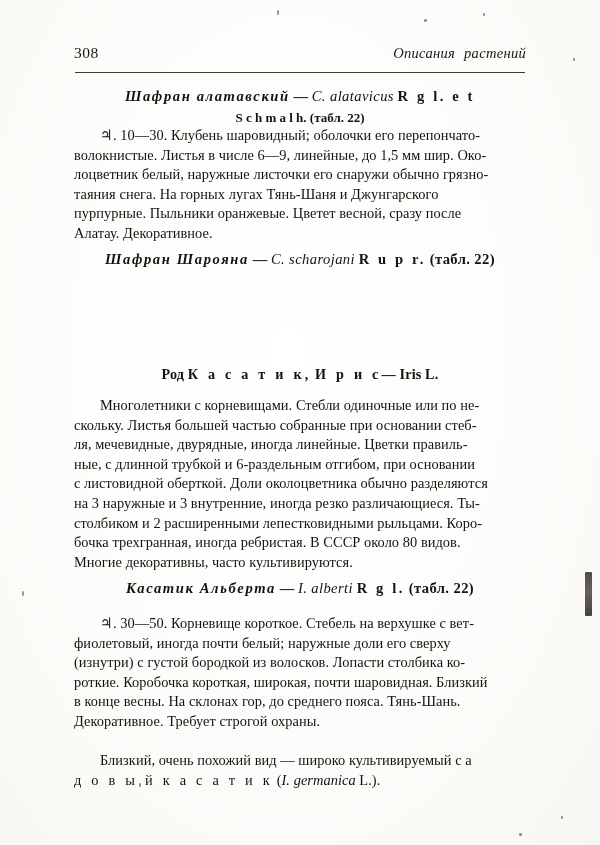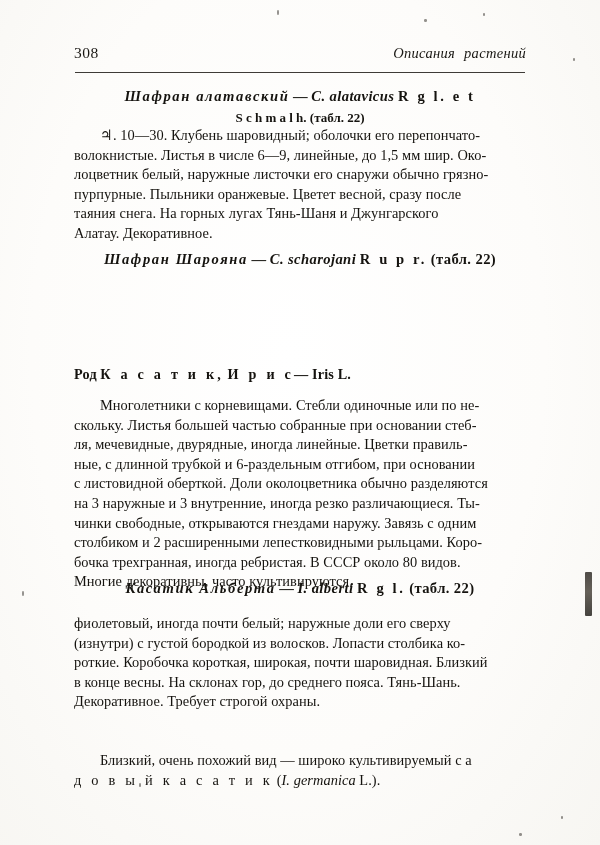--- a/index.html
+++ b/index.html
@@ -78,21 +78,21 @@
     line-height: 21px;
     margin: 0;
   }
   .head .ru {
     font-style: italic;
     letter-spacing: 1.6px;
   }
   .head .dash { font-style: normal; letter-spacing: 0; }
   .head .lat {
     font-style: italic;
-    font-weight: bold;
+    font-weight: normal;
     letter-spacing: .4px;
   }
   .head .auth {
     font-style: normal;
     font-weight: bold;
     letter-spacing: 2.6px;
   }
   .head .tab {
     font-style: normal;
     font-weight: bold;
@@ -101,20 +101,21 @@
 
   .head-sub {
     text-align: center;
     font-weight: bold;
     font-size: 13px;
     line-height: 21px;
     margin: 0;
   }
 
   .genus-head {
+    text-align: center;
     font-weight: bold;
     font-size: 14.2px;
     line-height: 20px;
     margin: 0;
   }
   .genus-head .sp { letter-spacing: 3.2px; }
   .genus-head .tight { letter-spacing: .2px; }
 
   p.para {
     margin: 0;
@@ -172,22 +173,22 @@
       <p class="head-sub">
         <span class="auth">S c h m a l h.</span>
         <span class="tab">(табл. 22)</span>
       </p>
     </div>
 
     <div class="blk" style="top:126px">
       <p class="para indent">♃. 10—30. Клубень шаровидный; оболочки его перепончато-</p>
       <p class="para">волокнистые. Листья в числе 6—9, линейные, до 1,5 мм шир. Око-</p>
       <p class="para">лоцветник белый, наружные листочки его снаружи обычно грязно-</p>
+      <p class="para">таяния снега. На горных лугах Тянь-Шаня и Джунгарского</p>
       <p class="para">пурпурные. Пыльники оранжевые. Цветет весной, сразу после</p>
-      <p class="para">таяния снега. На горных лугах Тянь-Шаня и Джунгарского</p>
       <p class="para">Алатау. Декоративное.</p>
     </div>
 
     <div class="blk" style="top:249px">
       <p class="head">
         <span class="ru">Шафран Шарояна</span><span>&nbsp;</span><span class="dash">—</span>
         <span class="lat">C. scharojani</span>
         <span class="auth">R u p r.</span>
         <span class="tab">(табл. 22)</span>
       </p>
@@ -204,36 +205,36 @@
       </p>
     </div>
 
     <div class="blk" style="top:396px">
       <p class="para indent">Многолетники с корневищами. Стебли одиночные или по не-</p>
       <p class="para">скольку. Листья большей частью собранные при основании стеб-</p>
       <p class="para">ля, мечевидные, двурядные, иногда линейные. Цветки правиль-</p>
       <p class="para">ные, с длинной трубкой и 6-раздельным отгибом, при основании</p>
       <p class="para">с листовидной оберткой. Доли околоцветника обычно разделяются</p>
       <p class="para">на 3 наружные и 3 внутренние, иногда резко различающиеся. Ты-</p>
-      <p class="para">чинки свободные, открываются гнездами наружу. Завязь с одним</p>
       <p class="para">столбиком и 2 расширенными лепестковидными рыльцами. Коро-</p>
       <p class="para">бочка трехгранная, иногда ребристая. В СССР около 80 видов.</p>
       <p class="para">Многие декоративны, часто культивируются.</p>
     </div>
 
     <div class="blk" style="top:578px">
       <p class="head">
         <span class="ru">Касатик Альберта</span><span>&nbsp;</span><span class="dash">—</span>
         <span class="lat">I. alberti</span>
         <span class="auth">R g l.</span>
         <span class="tab">(табл. 22)</span>
       </p>
     </div>
 
     <div class="blk" style="top:614px">
+      <p class="para indent">♃. 30—50. Корневище короткое. Стебель на верхушке с вет-</p>
       <p class="para">фиолетовый, иногда почти белый; наружные доли его сверху</p>
       <p class="para">(изнутри) с густой бородкой из волосков. Лопасти столбика ко-</p>
       <p class="para">роткие. Коробочка короткая, широкая, почти шаровидная. Близкий</p>
       <p class="para">в конце весны. На склонах гор, до среднего пояса. Тянь-Шань.</p>
       <p class="para">Декоративное. Требует строгой охраны.</p>
     </div>
 
     <div class="blk" style="top:751px">
       <p class="para indent">Близкий, очень похожий вид — широко культивируемый  с а</p>
       <p class="para">

